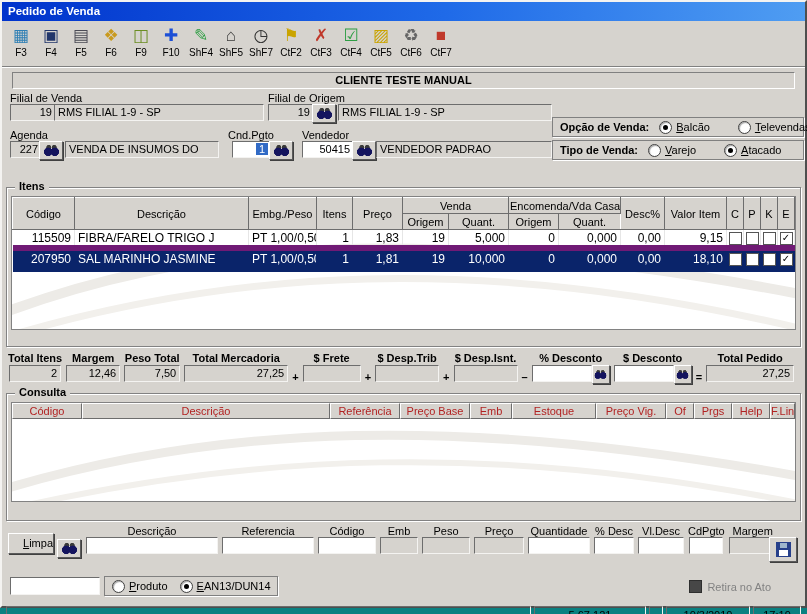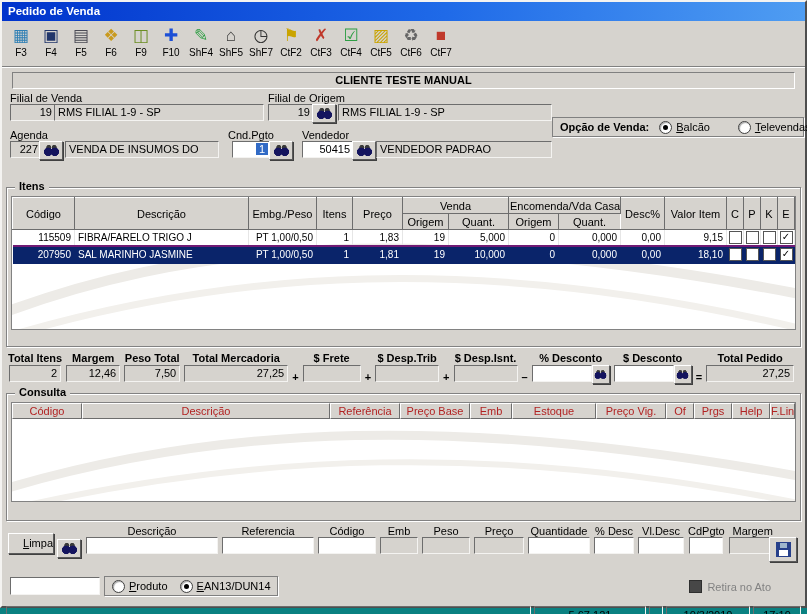--- a/index.html
+++ b/index.html
@@ -48,22 +48,22 @@
   .seltxt{background:#316ac5;color:#fff;padding:0 3px}
   
   .group{position:relative;margin:9px 4px 0;border:1px solid #828282;
          box-shadow:inset 1px 1px 0 #fff,1px 1px 0 #fff;padding:8px 4px 4px}
   .gcap{position:absolute;top:-8px;left:8px;background:#d6d3ce;padding:0 4px;font-weight:bold}
   .gridwrap{position:relative;background:#fff;border:1px solid #828282;height:132px;overflow:hidden}
   .swirl{position:absolute;left:0;top:0;width:100%;height:100%;z-index:0}
   table.grid{position:relative;z-index:1;width:100%;border-collapse:collapse;table-layout:fixed}
   table.grid th{background:#d6d3ce;border:1px solid;border-color:#fff #6d6d6d #6d6d6d #fff;
        font-weight:normal;font-size:11px;height:15px;padding:0 1px;overflow:hidden;white-space:nowrap}
-  table.grid td{font-size:10px;height:15px;padding:0 3px;border-right:1px solid #e6e6e6;
-       border-bottom:2px solid #701a75;white-space:nowrap;overflow:hidden}
+  table.grid td{font-size:12px;height:15px;padding:0 3px;border-right:1px solid #e6e6e6;
+       border-bottom:6px solid #701a75;white-space:nowrap;overflow:hidden}
   table.grid td.txt{text-align:left}
   table.grid td.num{text-align:right}
   table.grid td.cbcell{text-align:center;padding:0}
   tr.sel td{background:#0a246a;color:#fff;border-color:#0a246a}
   .cb{width:11px;height:11px;background:#fff;border:1px solid #555;display:inline-block;
       vertical-align:middle;line-height:10px;font-size:10px;color:#000;text-align:center}
   .cb.on::before{content:"✓"}
   .cb.dark{background:#474747;border-color:#2e2e2e}
   
   .totals{display:flex;align-items:flex-start;margin:5px 6px 0;gap:4px}
@@ -212,20 +212,33 @@
     <div class="fbox ro" style="left:57px;top:49px;width:146px">VENDA DE INSUMOS DO</div>
     <div class="fbox wht num" style="left:224px;top:49px;width:32px"><span class="seltxt">1</span></div>
     <div class="btn-binoc btn-raised" style="left:261px;top:49px">
         <span class="binoc-icon"></span>
       </div>
     <div class="fbox wht num" style="left:294px;top:49px;width:44px">50415</div>
     <div class="btn-binoc btn-raised" style="left:344px;top:49px">
         <span class="binoc-icon"></span>
       </div>
     <div class="fbox ro" style="left:368px;top:49px;width:168px">VENDEDOR PADRAO</div>
+    <div class="optbox" style="left:544px;top:48px;width:236px">
+      <span class="obl">Tipo de Venda:</span>
+      <span class="radioset" id="tipo-radios">
+          <span class="radio-opt">
+            <span class="radio"></span>
+            <span class="radio-lbl"><u>V</u>arejo</span>
+          </span>
+          <span class="radio-opt">
+            <span class="radio checked"></span>
+            <span class="radio-lbl"><u>A</u>tacado</span>
+          </span>
+        </span>
+    </div>
   </div>
 
   <div class="group" style="height:146px">
     <span class="gcap">Itens</span>
     <div class="gridwrap">
       <svg class="swirl" viewBox="0 0 789 132" preserveAspectRatio="none">
         <path d="M-40 128 C 180 38, 430 24, 830 104" fill="none" stroke="#edebe7" stroke-width="10"></path>
         <path d="M-40 150 C 210 70, 480 52, 830 140" fill="none" stroke="#f2f0ec" stroke-width="7"></path>
       </svg>
       <table class="grid">

